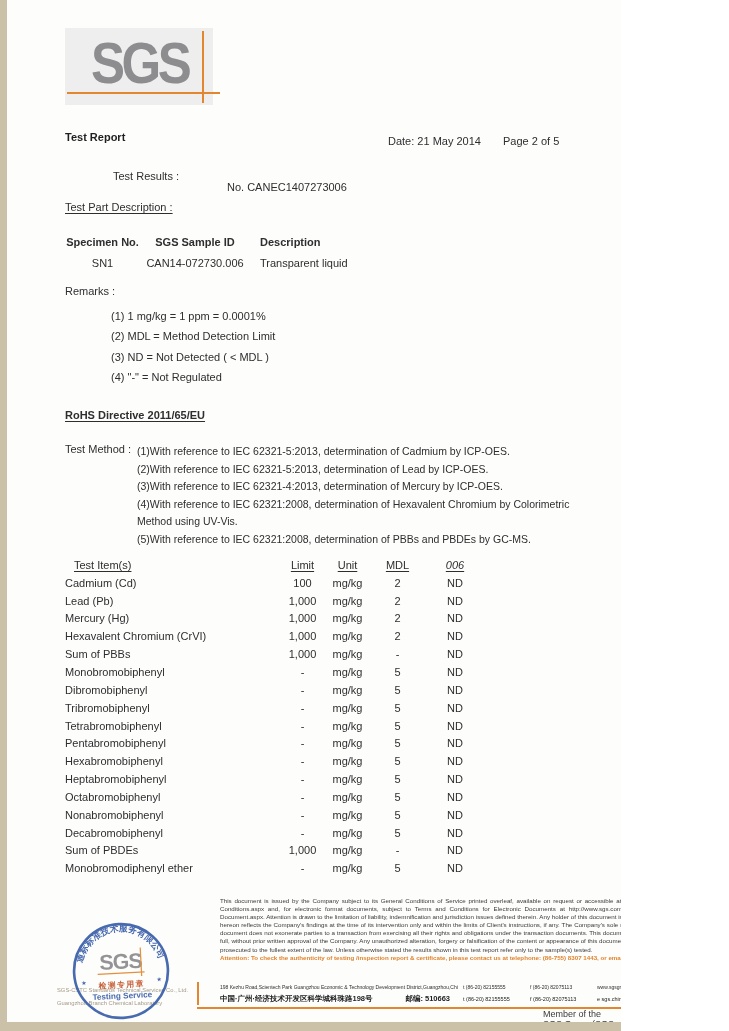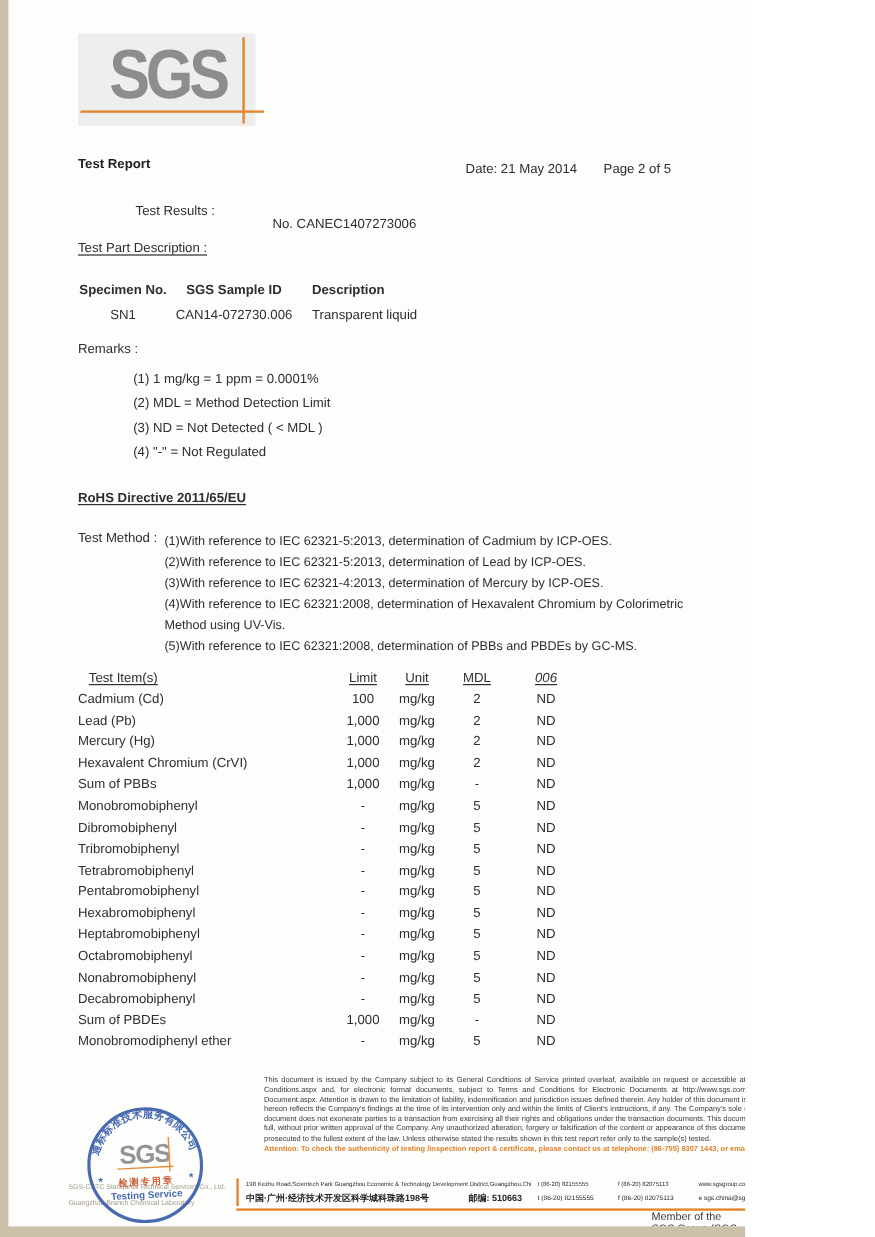--- a/index.html
+++ b/index.html
@@ -75,21 +75,21 @@
   .stamp-oline{ stroke:#e2872f; stroke-width:1.2; }
   .stamp-seal { font-size:7.6px; font-weight:bold; fill:#c3552b; letter-spacing:1.5px; text-anchor:middle; }
   .stamp-serv { font-size:8px; font-weight:bold; fill:#3b5fa9; text-anchor:middle; }
   .stamp-star { font-size:6px; fill:#3b5fa9; text-anchor:middle; }
 
   .company-1 { position:absolute; left:57px; top:987px; width:160px; font-size:5.8px; color:#a39a87; }
   .company-2 { position:absolute; left:57px; top:1000px; width:160px; font-size:5.8px; color:#a39a87; }
 
   .addr-block {
     position:absolute; left:197px; top:982px; width:522px;
-    border-left:2px solid #e2872f; padding-left:6px; box-sizing:border-box;
+    border-left:2px solid #e2872f; padding-left:21px; box-sizing:border-box;
   }
   .addr-row1 { display:grid; grid-template-columns:238px 62px 62px auto; column-gap:5px;
                font-size:5px; color:#2e2e2e; height:10px; align-items:center; }
   .addr-row2 { display:grid; grid-template-columns:238px 62px 62px auto; column-gap:5px;
                font-size:7.5px; font-weight:bold; color:#222; height:13px; align-items:center; }
   .addr-row2 .cn-pair { display:flex; justify-content:space-between; padding-right:8px; }
   .addr-row2 .thin { font-weight:normal; font-size:5.5px; }
   .addr-row1 span, .addr-row2 span { white-space:nowrap; overflow:hidden; }
 
   .orange-rule { position:absolute; left:197px; top:1007px; width:522px; height:2px; background:#e2872f; }

